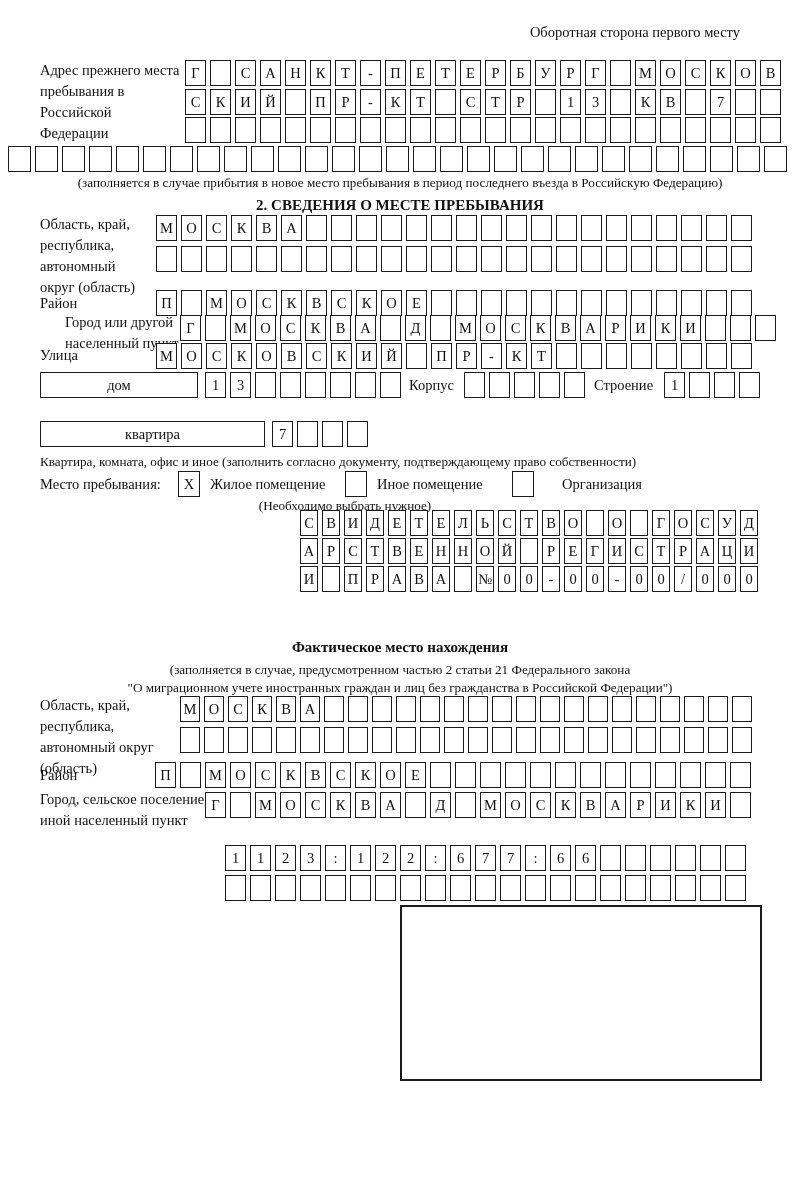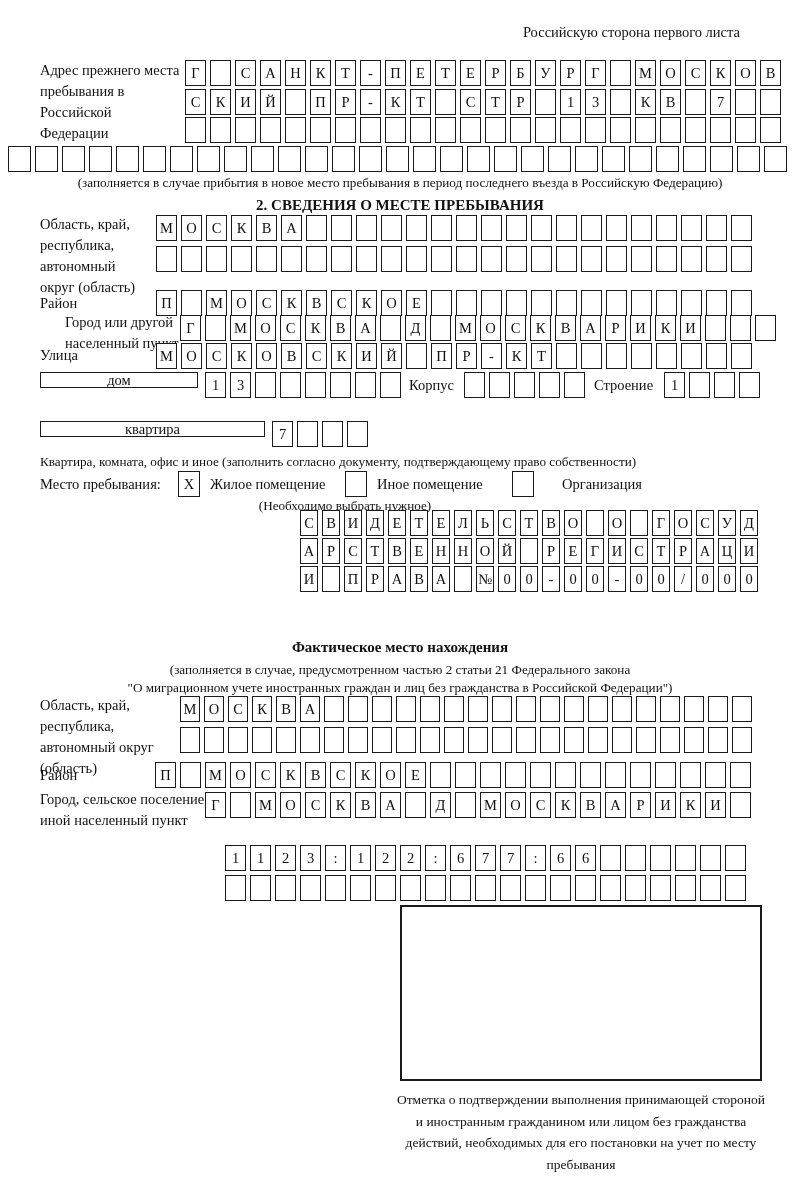--- a/index.html
+++ b/index.html
@@ -14,35 +14,35 @@
   .box-row{position:absolute;display:flex;gap:4px;}
   .cell{
     width:21px;height:26px;border:1.5px solid #1a1a1a;box-sizing:border-box;
     display:flex;align-items:center;justify-content:center;
     font-size:14.5px;background:#fff;flex:0 0 auto;
   }
   .p27 .cell{width:23px;}
   .p24 .cell{width:20px;}
   .p22 .cell{width:18px;}
   .wide-box{
-    position:absolute;height:16px;border:1.5px solid #1a1a1a;box-sizing:border-box;
+    position:absolute;height:26px;border:1.5px solid #1a1a1a;box-sizing:border-box;
     display:flex;align-items:center;justify-content:center;font-size:14.5px;background:#fff;text-align:center;
   }
   .chkcell{
     position:absolute;width:22px;height:26px;border:1.5px solid #1a1a1a;box-sizing:border-box;
     display:flex;align-items:center;justify-content:center;font-size:14.5px;background:#fff;
   }
   .stamp-box{position:absolute;border:2px solid #1a1a1a;background:#fff;box-sizing:border-box;}
 </style>
 </head>
 <body>
 
 <div class="page">
 
-  <div class="lbl" style="left:0px;top:22px;width:740px;text-align:right;">Российскую сторона первого листа</div>
+  <div class="lbl" style="left:0px;top:22px;width:740px;text-align:right;">Оборотная сторона первого месту</div>
 
   <div class="lbl" style="left:40px;top:60px;width:140px;">Адрес прежнего места пребывания в Российской Федерации</div>
   <div class="box-row" style="left:185px;top:60px;">
       <span class="cell">Г</span>
       <span class="cell"></span>
       <span class="cell">С</span>
       <span class="cell">А</span>
       <span class="cell">Н</span>
       <span class="cell">К</span>
       <span class="cell">Т</span>
@@ -557,15 +557,14 @@
       <span class="cell"></span>
       <span class="cell"></span>
       <span class="cell"></span>
       <span class="cell"></span>
       <span class="cell"></span>
       <span class="cell"></span>
       <span class="cell"></span>
     </div>
 
   <div class="stamp-box" style="left:400px;top:905px;width:362px;height:176px;"></div>
-  <div class="cap" style="left:392px;top:1089px;width:378px;text-align:center;font-size:13.5px;line-height:21.5px;">Отметка о подтверждении выполнения принимающей стороной и иностранным гражданином или лицом без гражданства действий, необходимых для его постановки на учет по месту пребывания</div>
 
 </div>
 
 </body></html>

